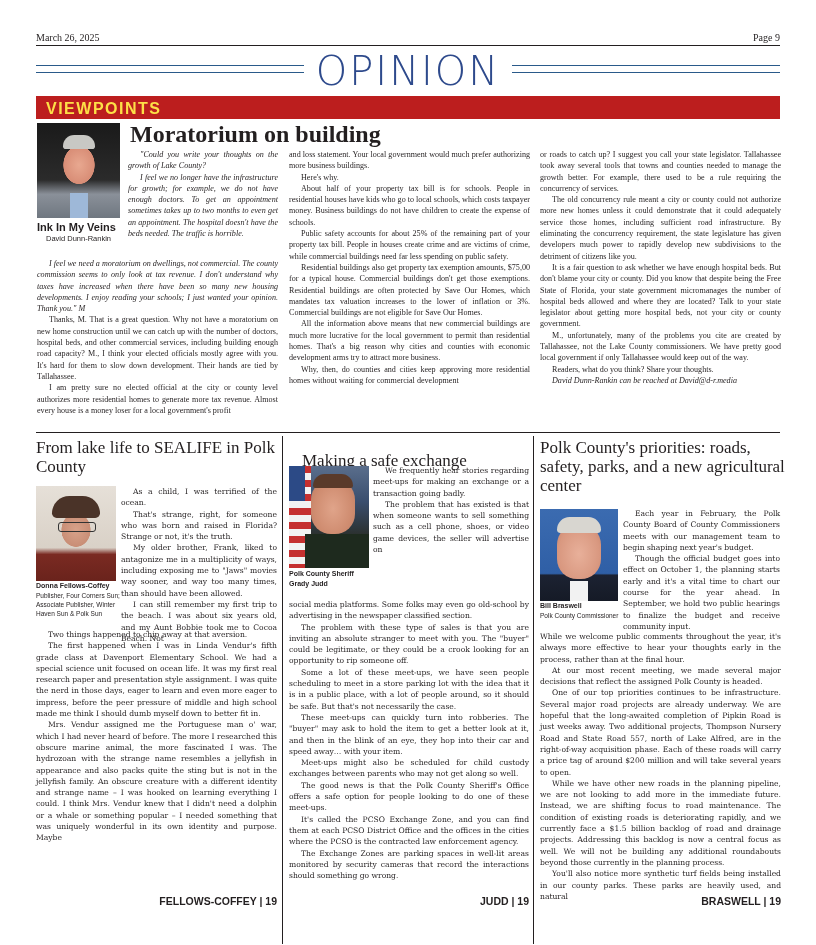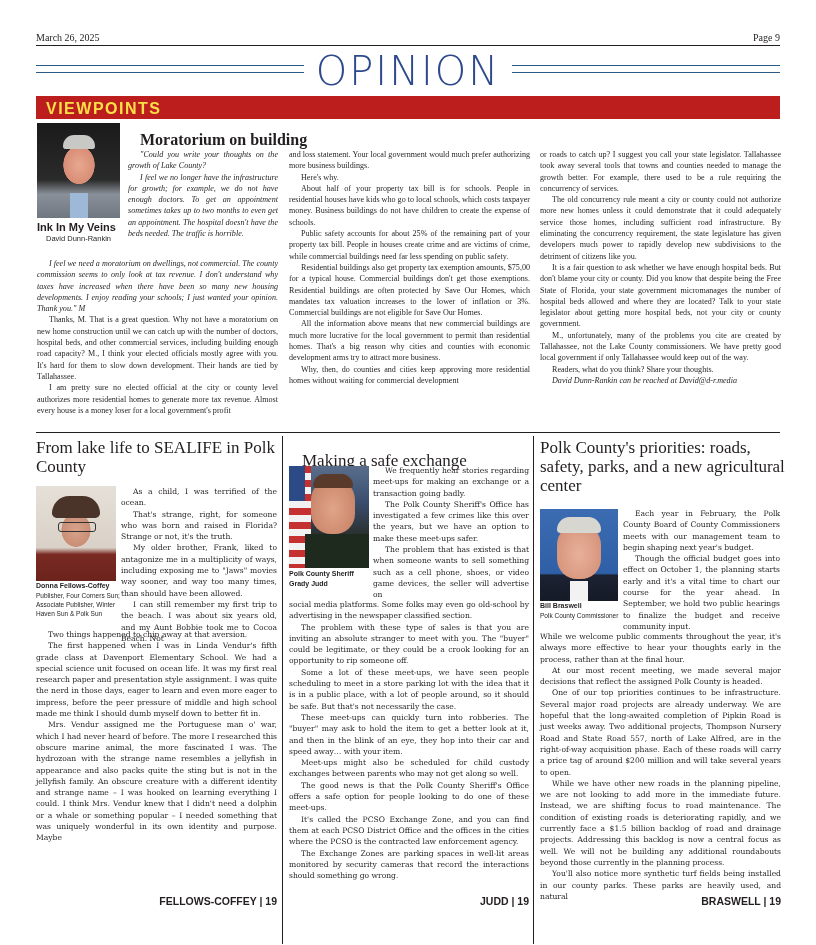--- a/index.html
+++ b/index.html
@@ -56,21 +56,21 @@
 </div>
 
 <div class="photo" style="left:37px; top:123px; width:83px; height:95px;">
   <div class="bg" style="background: radial-gradient(ellipse 28px 34px at 42px 42px, #e8a890 0%, #d88d76 55%, transparent 57%), linear-gradient(180deg, #1a1a1a 0%, #2b2b2b 60%, #8a9099 75%, #6f7780 100%);"></div>
   <div style="position:absolute; left:26px; top:12px; width:32px; height:14px; border-radius:16px 16px 4px 4px; background:#c8c8c4;"></div>
   <div style="position:absolute; left:33px; top:70px; width:18px; height:25px; background:#9eb8d8;"></div>
 </div>
 <div class="caption-name" style="left:37px; top:221px; width:83px; text-align:left; font-size:11px;">Ink In My Veins</div>
 <div class="caption-sub" style="left:37px; top:234px; width:83px; text-align:center; font-size:7.5px;">David Dunn-Rankin</div>
 
-<h1 class="headline" style="left:130px; top:121px; font-size:16px; font-weight:bold; margin:10px;">Moratorium on building</h1>
+<h1 class="headline" style="left:130px; top:121px; font-size:24px; font-weight:bold; margin:0;">Moratorium on building</h1>
 
 <div class="col" style="left:128px; top:149px; width:150px;">
   <p class="it">"Could you write your thoughts on the growth of Lake County?</p>
   <p class="it">I feel we no longer have the infrastructure for growth; for example, we do not have enough doctors. To get an appointment sometimes takes up to two months to even get an appointment. The hospital doesn't have the beds needed. The traffic is horrible.</p>
 </div>
 <div class="col" style="left:37px; top:258px; width:241px;">
   <p class="it">I feel we need a moratorium on dwellings, not commercial. The county commission seems to only look at tax revenue. I don't understand why taxes have increased when there have been so many new housing developments. I enjoy reading your schools; I just wanted your opinion. Thank you." M</p>
   <p>Thanks, M. That is a great question. Why not have a moratorium on new home construction until we can catch up with the number of doctors, hospital beds, and other commercial services, including building enough road capacity?  M., I think your elected officials mostly agree with you. It's hard for them to slow down development. Their hands are tied by Tallahassee.</p>
   <p>I am pretty sure no elected official at the city or county level authorizes more residential homes to generate more tax revenue. Almost every house is a money loser for a local government's profit</p>
 </div>
@@ -127,21 +127,20 @@
   <div style="position:absolute; left:0; top:0; width:16px; height:35px; background:#2c4a86;"></div>
   <div style="position:absolute; left:22px; top:12px; width:44px; height:56px; border-radius:22px 22px 20px 20px; background: radial-gradient(ellipse at 50% 55%, #e0a48a 0%, #cf8c70 60%, #b97a60 100%);"></div>
   <div style="position:absolute; left:24px; top:8px; width:40px; height:14px; border-radius:20px 20px 4px 4px; background:#5a3a2a;"></div>
   <div style="position:absolute; left:16px; top:68px; width:64px; height:34px; background:#1e2a1e;"></div>
 </div>
 <div class="caption-name" style="left:289px; top:570px;">Polk County Sheriff</div>
 <div class="caption-name" style="left:289px; top:580px;">Grady Judd</div>
 
 <div class="col" style="left:373px; top:465px; width:156px; font-family:'DejaVu Serif', serif; font-size:7.6px;">
   <p>We frequently hear stories regarding meet-ups for making an exchange or a transaction going badly.</p>
-  <p>The Polk County Sheriff's Office has investigated a few crimes like this over the years, but we have an option to make these meet-ups safer.</p>
   <p>The problem that has existed is that when someone wants to sell something such as a cell phone, shoes, or video game devices, the seller will advertise on</p>
 </div>
 <div class="col" style="left:289px; top:599px; width:240px; font-family:'DejaVu Serif', serif; font-size:7.6px;">
   <p class="noind">social media platforms. Some folks may even go old-school by advertising in the newspaper classified section.</p>
   <p>The problem with these type of sales is that you are inviting an absolute stranger to meet with you. The "buyer" could be legitimate, or they could be a crook looking for an opportunity to rip someone off.</p>
   <p>Some a lot of these meet-ups, we have seen people scheduling to meet in a store parking lot with the idea that it is in a public place, with a lot of people around, so it should be safe. But that's not necessarily the case.</p>
   <p>These meet-ups can quickly turn into robberies. The "buyer" may ask to hold the item to get a better look at it, and then in the blink of an eye, they hop into their car and speed away… with your item.</p>
   <p>Meet-ups might also be scheduled for child custody exchanges between parents who may not get along so well.</p>
   <p>The good news is that the Polk County Sheriff's Office offers a safe option for people looking to do one of these meet-ups.</p>
   <p>It's called the PCSO Exchange Zone, and you can find them at each PCSO District Office and the offices in the cities where the PCSO is the contracted law enforcement agency.</p>

